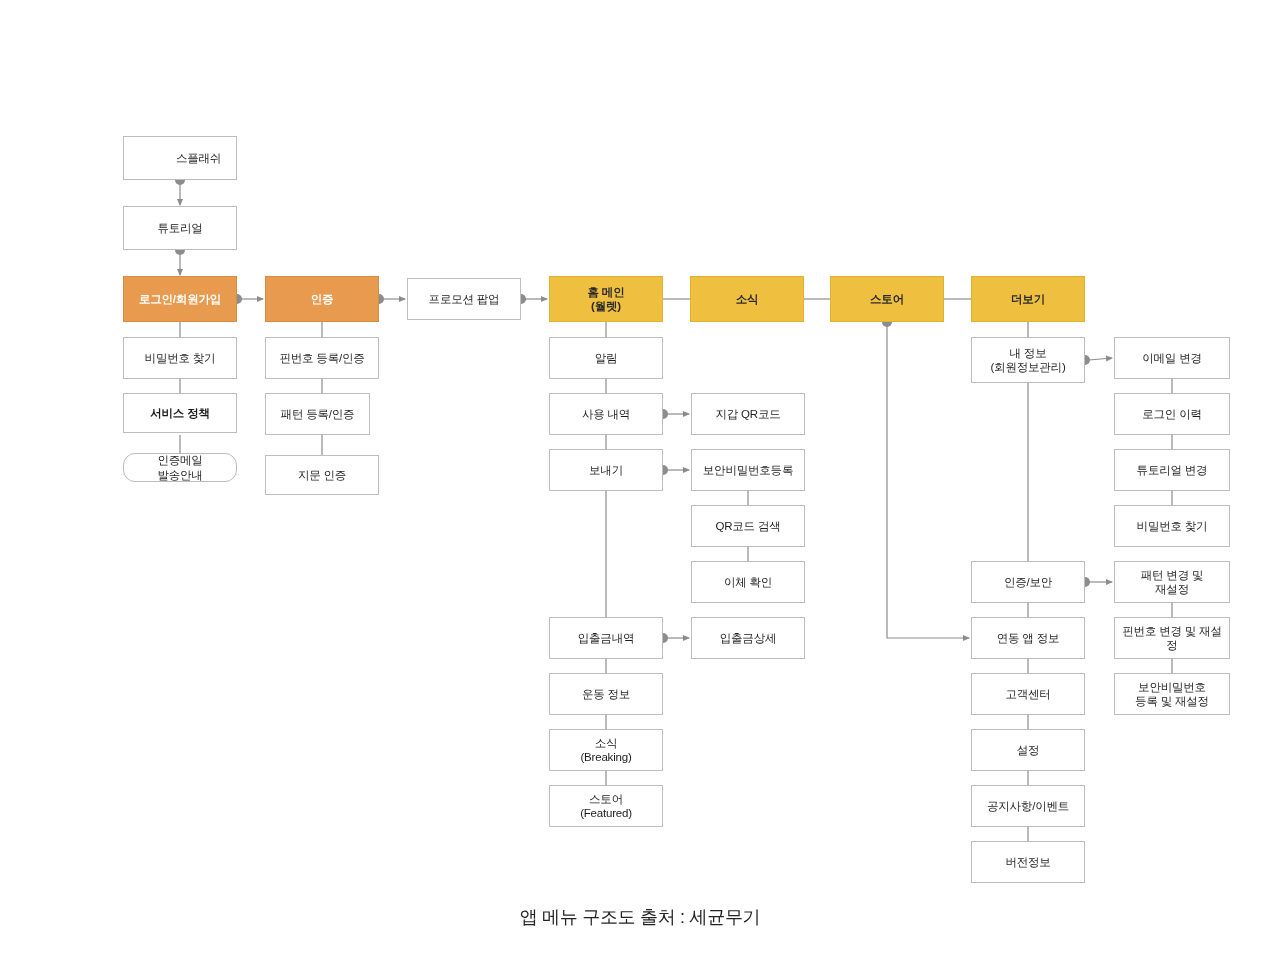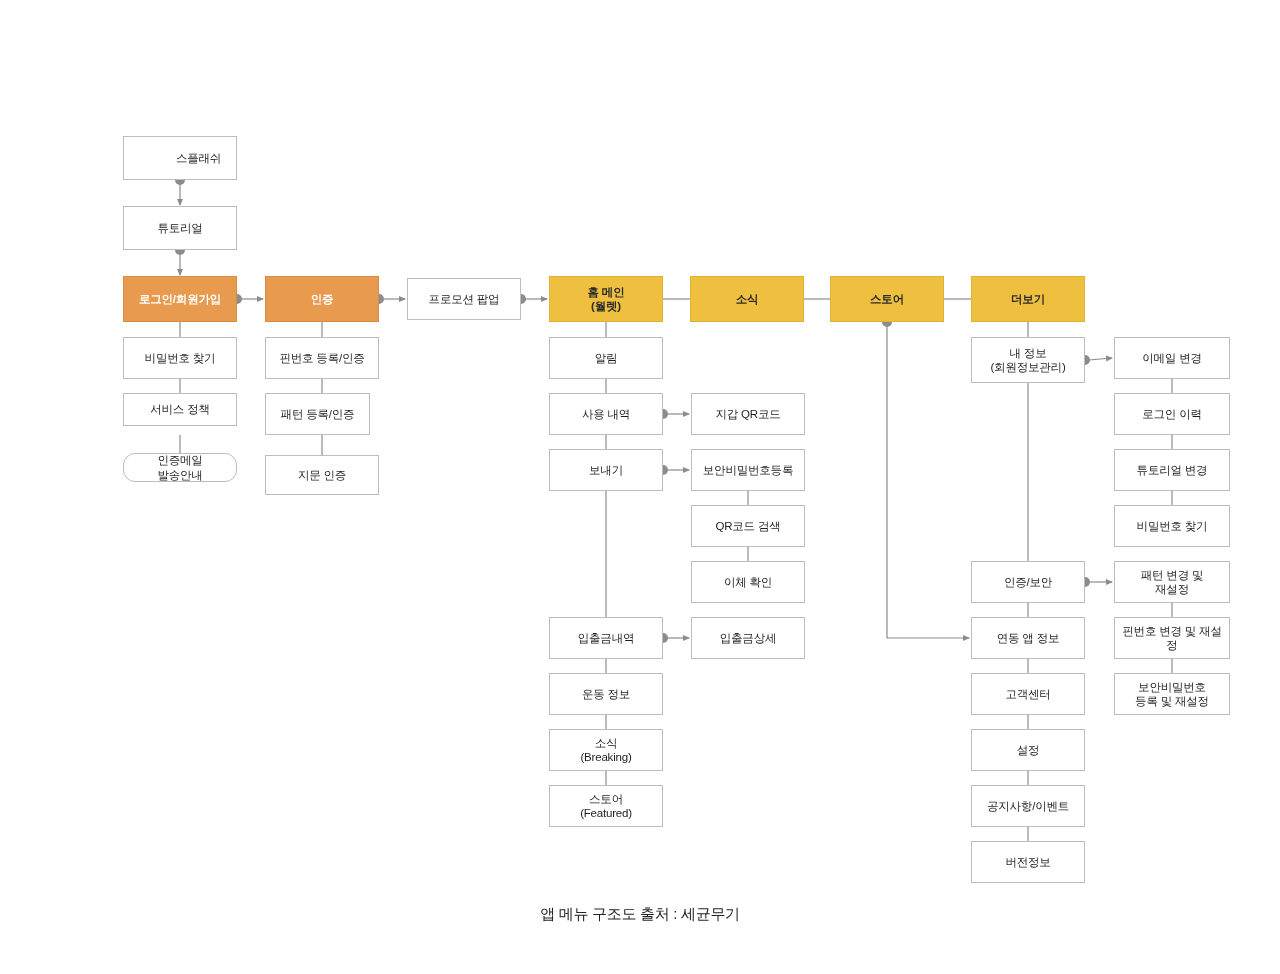--- a/index.html
+++ b/index.html
@@ -11,21 +11,21 @@
     overflow:hidden;
     position:relative;
   }
   #page-title{
     position:absolute;left:8px;top:12px;
     font-size:29px;font-weight:400;color:#6b6b6b;
     letter-spacing:-0.5px;white-space:nowrap;
   }
   #footer-caption{
     position:absolute;left:0;top:905px;width:1280px;
-    text-align:center;font-size:15px;color:#222222;
+    text-align:center;font-size:18px;color:#222222;
     letter-spacing:-0.3px;
   }
   #canvas{position:absolute;left:0;top:0;width:1280px;height:974px;}
   #edge-layer{position:absolute;left:0;top:0;width:1280px;height:974px;}
   .node{
     position:absolute;
     box-sizing:border-box;
     display:flex;align-items:center;justify-content:center;
     text-align:center;
     line-height:1.25;
@@ -135,21 +135,21 @@
       </div>
       <div class="node yellow" style="left: 830px; top: 276px; width: 114px; height: 46px;">
         <span class="lbl">스토어</span>
       </div>
       <div class="node yellow" style="left: 971px; top: 276px; width: 114px; height: 46px;">
         <span class="lbl">더보기</span>
       </div>
       <div class="node plain" style="left: 123px; top: 337px; width: 114px; height: 42px;">
         <span class="lbl">비밀번호 찾기</span>
       </div>
-      <div class="node plain" style="left: 123px; top: 393px; width: 114px; height: 33px;">
+      <div class="node plain" style="left: 123px; top: 393px; width: 114px; height: 40px; font-weight: bold;">
         <span class="lbl">서비스 정책</span>
       </div>
       <div class="node plain" style="left: 123px; top: 453px; width: 114px; height: 29px; border-radius: 12px;">
         <span class="lbl">인증메일
 발송안내</span>
       </div>
       <div class="node plain" style="left: 265px; top: 337px; width: 114px; height: 42px;">
         <span class="lbl">핀번호 등록/인증</span>
       </div>
       <div class="node plain" style="left: 265px; top: 393px; width: 105px; height: 42px;">

